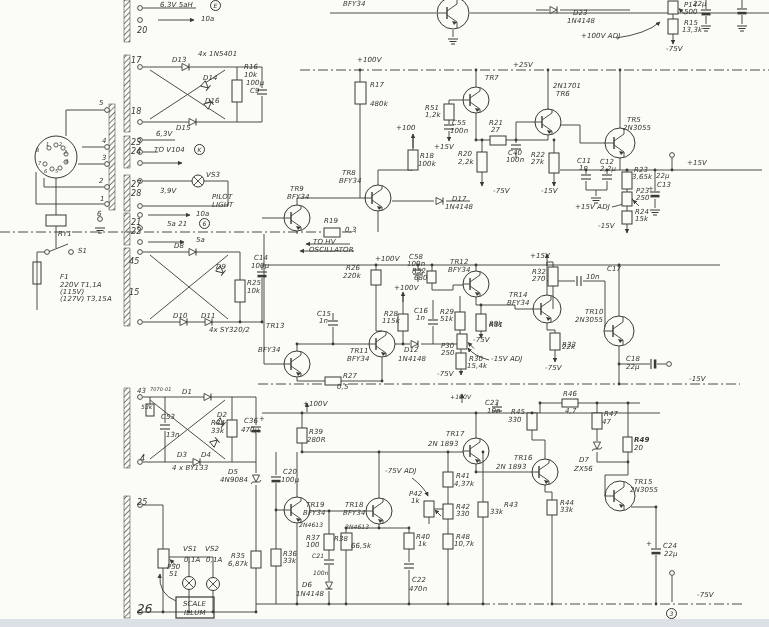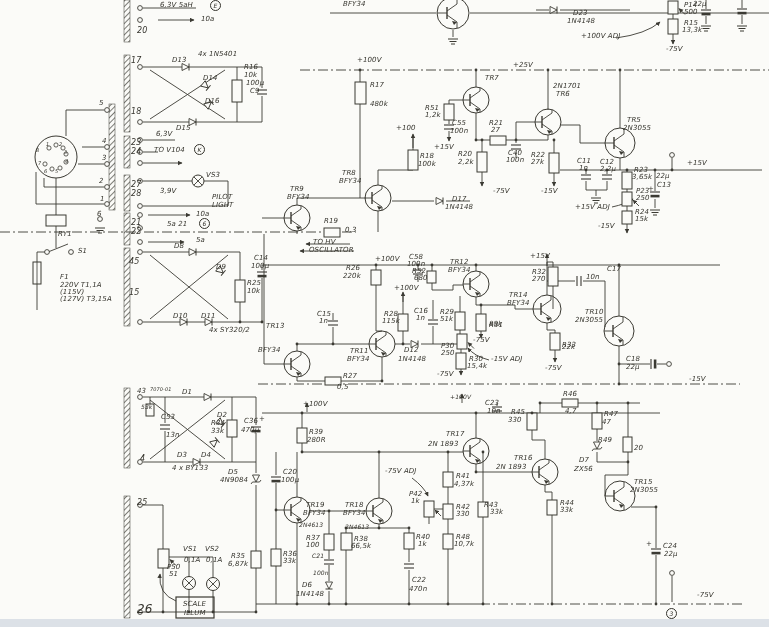--- a/index.html
+++ b/index.html
@@ -1194,51 +1194,51 @@
       <div class="lbl" style="left: 345px; top: 524px; font-size: 6px;">2N4613</div>
       <div class="lbl" style="left: 385px; top: 468px;">-75V ADJ</div>
       <div class="lbl" style="left: 409px; top: 491px;">P42</div>
       <div class="lbl" style="left: 411px; top: 498px;">1k</div>
       <div class="lbl" style="left: 456px; top: 473px;">R41</div>
       <div class="lbl" style="left: 454px; top: 481px;">4,37k</div>
       <div class="lbl" style="left: 456px; top: 504px;">R42</div>
       <div class="lbl" style="left: 456px; top: 511px;">330</div>
       <div class="lbl" style="left: 456px; top: 534px;">R48</div>
       <div class="lbl" style="left: 454px; top: 541px;">10,7k</div>
-      <div class="lbl" style="left: 484px; top: 502px;">R43</div>
+      <div class="lbl" style="left: 504px; top: 502px;">R43</div>
       <div class="lbl" style="left: 490px; top: 509px;">33k</div>
       <div class="lbl" style="left: 446px; top: 431px;">TR17</div>
       <div class="lbl" style="left: 428px; top: 441px;">2N 1893</div>
       <div class="lbl" style="left: 514px; top: 455px;">TR16</div>
       <div class="lbl" style="left: 496px; top: 464px;">2N 1893</div>
       <div class="lbl" style="left: 416px; top: 534px;">R40</div>
       <div class="lbl" style="left: 418px; top: 541px;">1k</div>
       <div class="lbl" style="left: 412px; top: 577px;">C22</div>
       <div class="lbl" style="left: 409px; top: 586px;">470n</div>
       <div class="lbl" style="left: 306px; top: 535px;">R37</div>
       <div class="lbl" style="left: 306px; top: 542px;">100</div>
-      <div class="lbl" style="left: 354px; top: 536px;">R38</div>
+      <div class="lbl" style="left: 334px; top: 536px;">R38</div>
       <div class="lbl" style="left: 351px; top: 543px;">66,5k</div>
       <div class="lbl" style="left: 283px; top: 551px;">R36</div>
       <div class="lbl" style="left: 283px; top: 558px;">33k</div>
       <div class="lbl" style="left: 312px; top: 553px; font-size: 6px;">C21</div>
       <div class="lbl" style="left: 313px; top: 570px; font-size: 6px;">100n</div>
       <div class="lbl" style="left: 302px; top: 582px;">D6</div>
       <div class="lbl" style="left: 296px; top: 591px;">1N4148</div>
       <div class="lbl" style="left: 560px; top: 500px;">R44</div>
       <div class="lbl" style="left: 560px; top: 507px;">33k</div>
       <div class="lbl" style="left: 511px; top: 409px;">R45</div>
       <div class="lbl" style="left: 508px; top: 417px;">330</div>
       <div class="lbl" style="left: 563px; top: 391px;">R46</div>
       <div class="lbl" style="left: 565px; top: 408px;">4,7</div>
       <div class="lbl" style="left: 604px; top: 411px;">R47</div>
       <div class="lbl" style="left: 602px; top: 419px;">47</div>
       <div class="lbl" style="left: 579px; top: 457px;">D7</div>
       <div class="lbl" style="left: 574px; top: 466px;">ZX56</div>
-      <div class="lbl" style="left: 598px; top: 437px;">R49</div>
+      <div class="lbl" style="left: 634px; top: 437px; font-weight: bold;">R49</div>
       <div class="lbl" style="left: 634px; top: 445px;">20</div>
       <div class="lbl" style="left: 634px; top: 479px;">TR15</div>
       <div class="lbl" style="left: 630px; top: 487px;">2N3055</div>
       <div class="lbl" style="left: 646px; top: 541px;">+</div>
       <div class="lbl" style="left: 663px; top: 543px;">C24</div>
       <div class="lbl" style="left: 664px; top: 551px;">22µ</div>
       <div class="lbl" style="left: 697px; top: 592px;">-75V</div>
       <div class="lbl" style="left: 137px; top: 499px; font-size: 8px;">25</div>
       <div class="lbl" style="left: 137px; top: 603px; font-size: 12px;">26</div>
       <div class="lbl" style="left: 167px; top: 564px;">P50</div>

